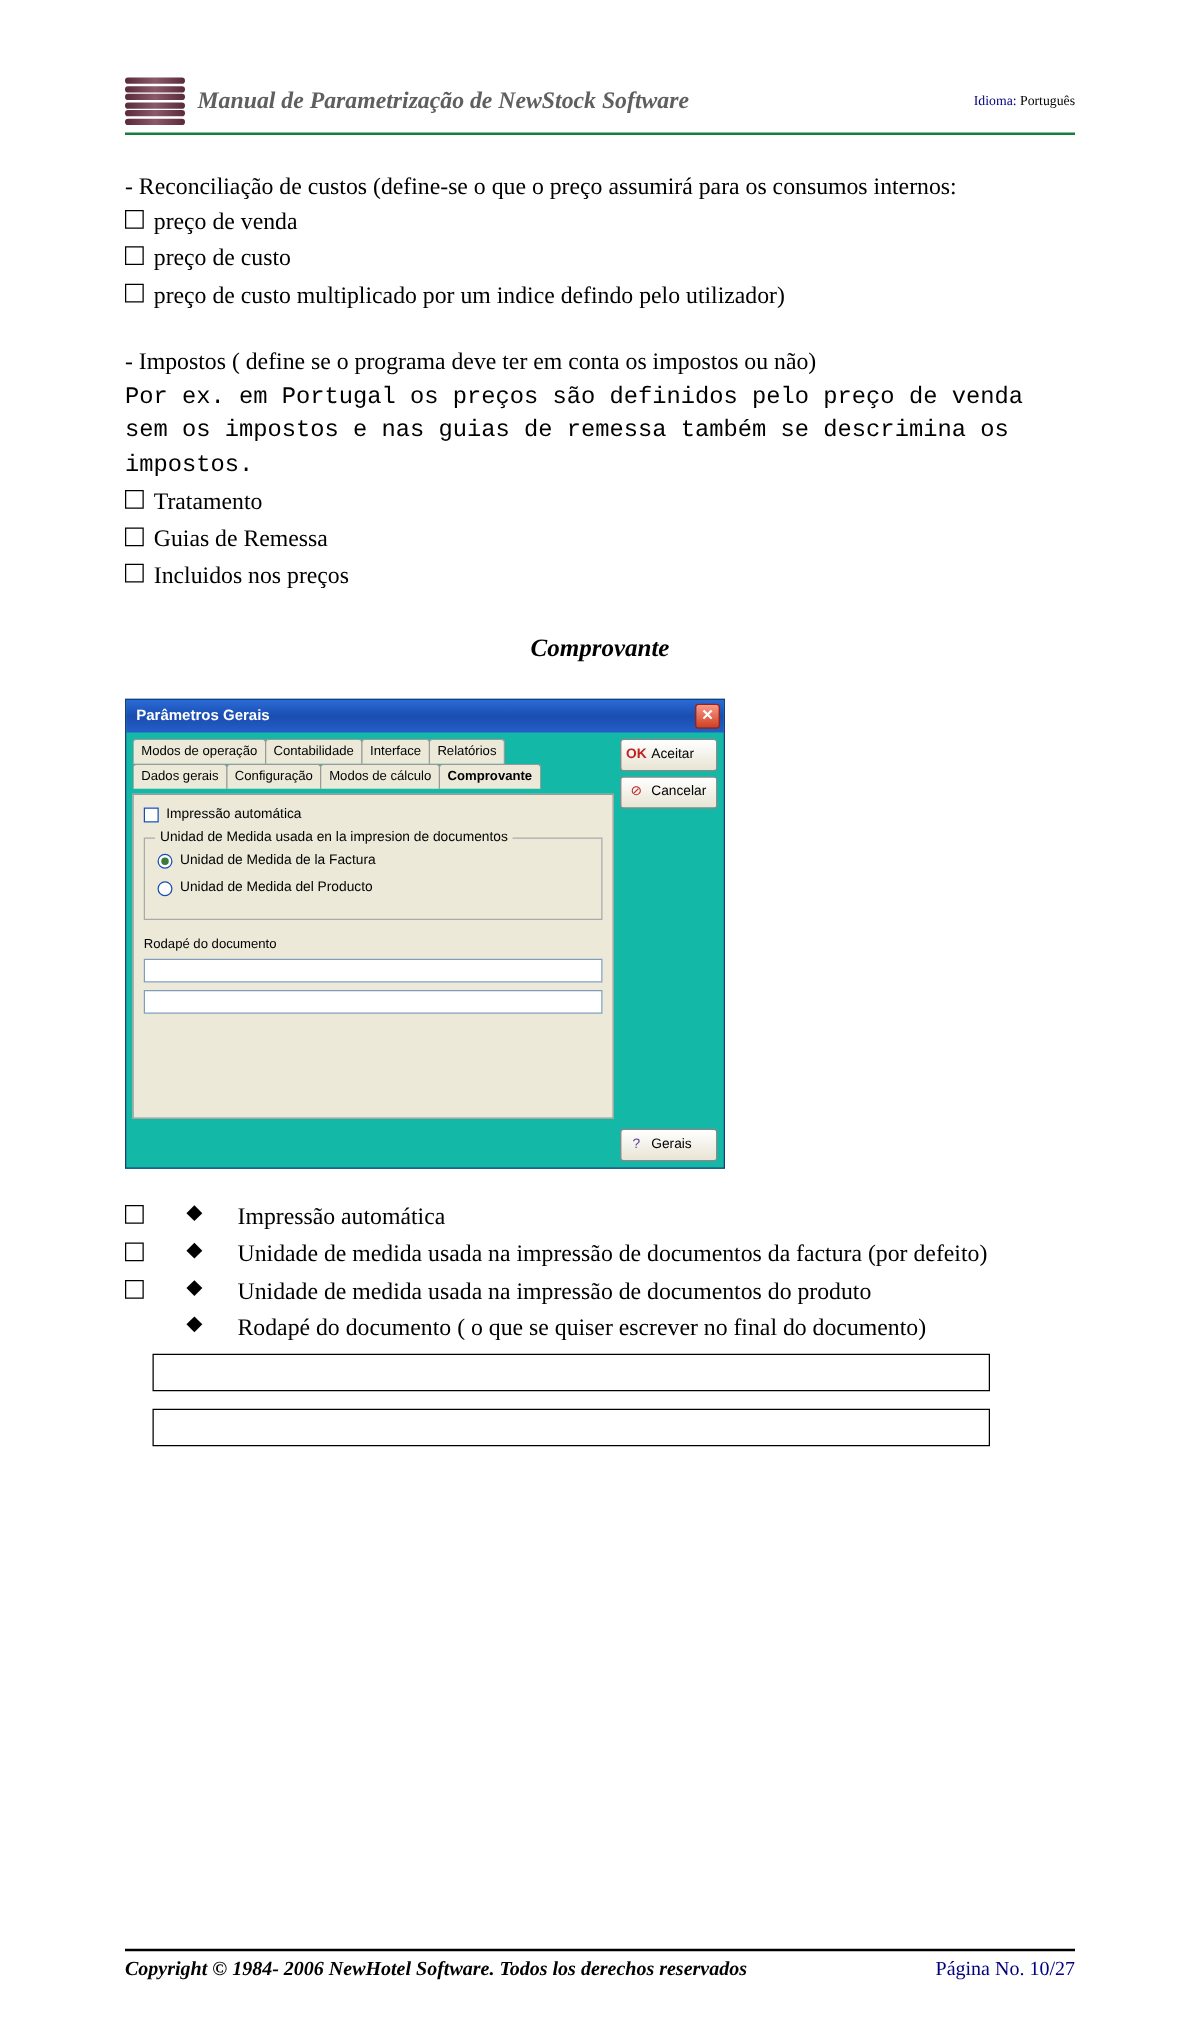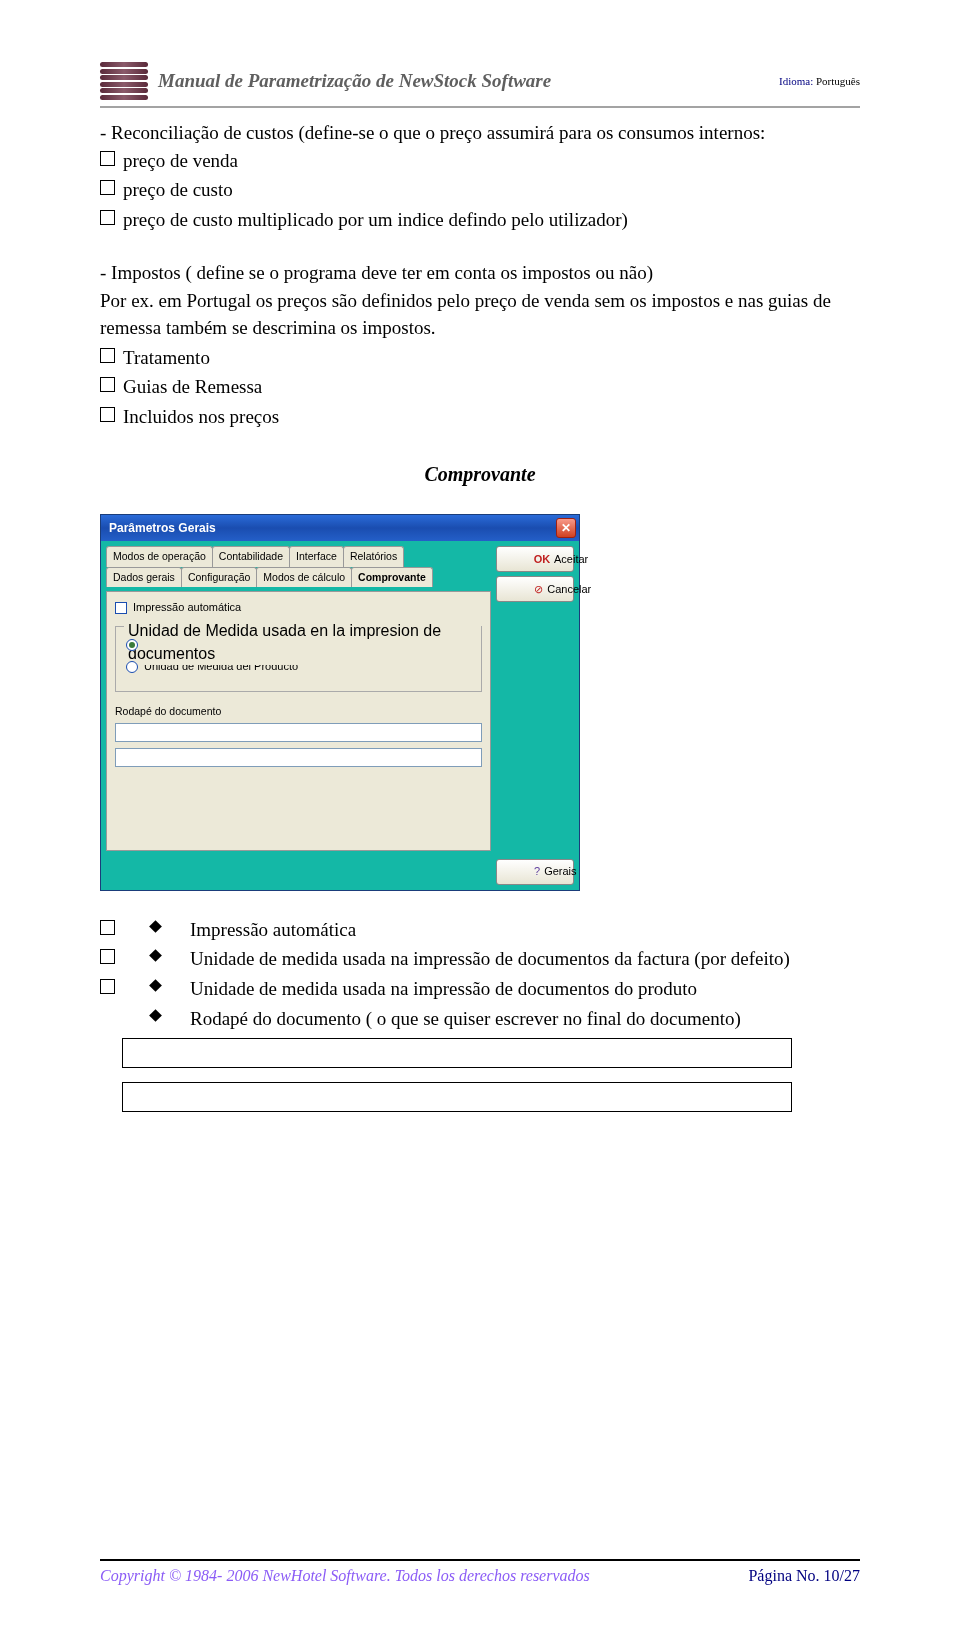--- a/index.html
+++ b/index.html
@@ -12,23 +12,23 @@
   }
   .page {
     padding: 60px 100px 50px 100px;
     position: relative;
     height: 100%;
   }
   .header {
     display: flex;
     align-items: center;
     justify-content: space-between;
-    border-bottom: 2px solid #a3a3a3;
+    border-bottom: 2px solid #15803d;
     padding-bottom: 4px;
-    margin-bottom: 11px;
+    margin-bottom: 28px;
   }
   .header-left {
     display: flex;
     align-items: center;
     gap: 10px;
   }
   .logo {
     width: 48px;
     height: 42px;
     display: flex;
@@ -64,21 +64,21 @@
     margin-bottom: 2px;
   }
   .chk {
     width: 15px;
     height: 15px;
     border: 1.5px solid #000;
     flex-shrink: 0;
     margin-top: 4px;
   }
   .underline { }
-  .indent-text { margin-left: 90px; }
+  .indent-text { margin-left: 90px; font-family: Liberation Mono, monospace; }
   .section-title {
     text-align: center;
     font-style: italic;
     font-weight: bold;
     font-size: 20px;
     margin: 30px 0 25px 0;
     color: #000;
   }
   .dialog {
     width: 480px;
@@ -161,21 +161,21 @@
     border: 1px solid #aaa;
     padding: 10px 10px 10px 10px;
     margin-bottom: 12px;
     position: relative;
   }
   .groupbox .legend {
     position: absolute;
     top: -8px; left: 8px;
     background: #ece9d8;
     padding: 0 4px;
-    font-size: 16px;
+    font-size: 11px;
   }
   .xp-radio {
     display: flex;
     align-items: center;
     gap: 6px;
     margin-bottom: 6px;
   }
   .rodape-label { font-size: 10.5px; margin-bottom: 4px; }
   .xp-input {
     width: 100%;
@@ -197,21 +197,20 @@
     padding: 4px 4px;
     display: flex;
     align-items: center;
     gap: 4px;
     font-size: 11px;
   }
   .side-btn .ico {
     width: 16px; height: 16px;
     display: flex; align-items: center; justify-content: center;
     font-size: 11px;
-    margin-left: 33px;
   }
   .help-row {
     display: flex;
     justify-content: flex-end;
     padding: 3px 5px 5px 5px;
   }
   .bullets { margin-top: 18px; }
   .b-row {
     display: flex;
     align-items: flex-start;
@@ -244,21 +243,21 @@
     position: absolute;
     bottom: 50px;
     left: 100px;
     right: 100px;
     border-top: 2px solid #000;
     padding-top: 6px;
     display: flex;
     justify-content: space-between;
     font-size: 16px;
   }
-  .footer .copy { font-style: italic; font-weight: normal; color: #8b5cf6; }
+  .footer .copy { font-style: italic; font-weight: bold; color: #000000; }
   .footer .page-no { color: #000080; }
 </style>
 </head>
 <body>
 
 <div class="page">
   <div class="header">
     <div class="header-left">
       <div class="logo">
         <div class="wave"></div>

